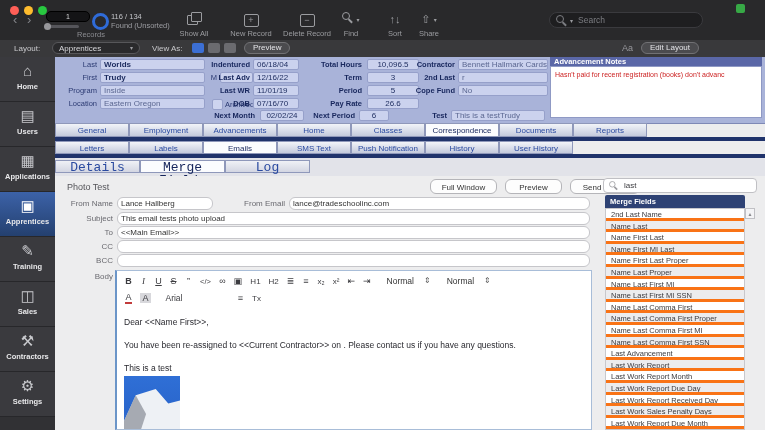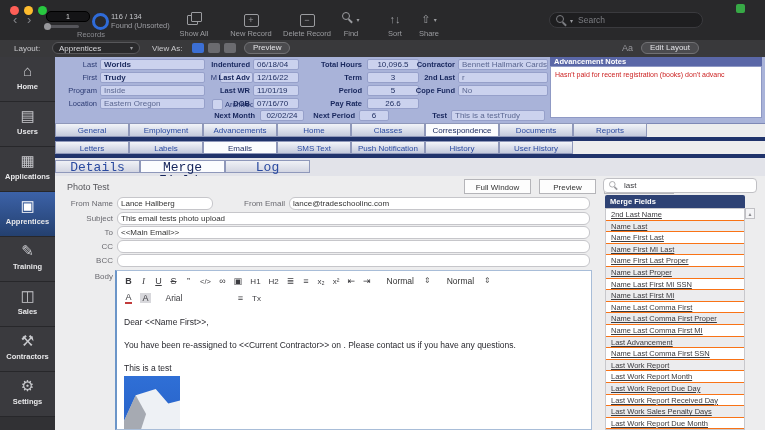--- a/index.html
+++ b/index.html
@@ -76,22 +76,22 @@
   .navystrip{position:absolute;left:0;width:710px;height:4px;background:#20336b;}
   .ns1{top:80px;} .ns2{top:97px;}
   .tabrow.r2{top:84px;} .tabrow.r2 .tab{width:74px;height:13px;line-height:13px;}
   .row3band{position:absolute;left:0;top:101px;width:710px;height:18px;background:#e2e3e9;border-bottom:1px solid #d2d3d9;}
   .tabrow.r3{top:103px;} .tabrow.r3 .tab{width:85px;height:13px;line-height:13px;font-size:13px;
              background:linear-gradient(180deg,#f0f1f6,#d3d6e2);font-family:Liberation Mono, monospace;}
   .tabrow.r3 .tab.active{background:#fbfcfe;}
   
   .content{position:absolute;left:0;top:119px;width:710px;height:254px;background:#ededee;}
   .photo-label{position:absolute;left:12px;top:6px;font-size:9px;color:#55555a;}
-  .cbtn{position:absolute;top:3px;height:15px;background:#fdfdfd;border:1px solid #b5b5b9;border-radius:0;
-        font-size:8px;color:#333;text-align:center;line-height:13px;box-sizing:border-box;margin-left:34px;}
+  .cbtn{position:absolute;top:3px;height:15px;background:#fdfdfd;border:1px solid #b5b5b9;border-radius:6px;
+        font-size:8px;color:#333;text-align:center;line-height:13px;box-sizing:border-box;}
   .searchbox{position:absolute;display:flex;align-items:center;gap:3px;background:#fff;border:1px solid #c0c0c4;
              border-radius:4px;padding:0 4px;box-sizing:border-box;}
   .searchbox .mag{transform:scale(.8);} .searchbox .mag i.c{border-color:#9a9a9e;} .searchbox .mag i.t{background:#9a9a9e;}
   .searchbox input{flex:1;border:none;outline:none;font-size:8px;color:#3a3a3e;font-family:"Liberation Sans",sans-serif;background:transparent;}
   .clabel{position:absolute;font-size:8px;color:#6a6a70;text-align:right;line-height:13px;}
   .tinput{position:absolute;height:13px;border:1px solid #c6c6ca;background:#fff;font-size:8px;color:#333;
           padding:0 3px;box-sizing:border-box;border-radius:6px;font-family:"Liberation Sans",sans-serif;outline:none;}
   
   .editor{position:absolute;left:60px;top:94px;width:477px;height:160px;background:#fff;border:1px solid #a8bdd8;
           border-left:2px solid #6b95c8;box-sizing:border-box;overflow:hidden;}
@@ -110,22 +110,22 @@
             background:linear-gradient(180deg,#2f6fd6,#2a66cc 60%,#4a7fd4);}
   .mountain .peak{position:absolute;left:-9px;top:13px;width:74px;height:52px;background:#eef1f5;
             clip-path:polygon(0 100%,28% 12%,55% 0,72% 28%,88% 22%,100% 100%);}
   .mountain .shade{position:absolute;left:-9px;top:13px;width:74px;height:52px;background:#8d929b;opacity:.75;
             clip-path:polygon(0 100%,28% 12%,42% 48%,30% 100%);}
   
   .mheader{position:absolute;left:550px;top:19px;width:140px;height:13px;background:#2e4274;color:#fff;
            font-size:7.5px;font-weight:bold;line-height:13px;padding-left:5px;box-sizing:border-box;border-radius:2px 2px 0 0;}
   .mlist{position:absolute;left:550px;top:32px;width:140px;height:222px;background:#fff;border:1px solid #c8c8cc;
          box-sizing:border-box;overflow:hidden;}
-  .mrow{height:11.6px;line-height:11.6px;font-size:7.5px;color:#3a3a3e;padding-left:5px;border-bottom:1px solid #f97316;
-        box-sizing:border-box;white-space:nowrap;overflow:hidden;text-decoration:underline;}
+  .mrow{height:11.6px;line-height:11.6px;font-size:7.5px;color:#3a3a3e;padding-left:5px;border-bottom:3px solid #f97316;
+        box-sizing:border-box;white-space:nowrap;overflow:hidden;}
   .mrow:nth-child(even){background:#ececee;}
   .mscroll{position:absolute;left:690px;top:32px;width:10px;height:11px;border:1px solid #c0c0c4;background:#f4f4f6;
            font-size:5px;line-height:10px;text-align:center;color:#88888c;box-sizing:border-box;}
 </style>
 </head>
 <body>
 
 <div id="app">
 
   <div class="titlebar">
@@ -398,27 +398,27 @@
       <div class="mheader">Merge Fields</div>
       <div class="mscroll">▲</div>
       <div class="mlist">
 
       <div class="mrow">2nd Last Name</div>
           <div class="mrow">Name Last</div>
           <div class="mrow">Name First Last</div>
           <div class="mrow">Name First MI Last</div>
           <div class="mrow">Name First Last Proper</div>
           <div class="mrow">Name Last Proper</div>
+          <div class="mrow">Name Last First MI</div>
           <div class="mrow">Name Last First MI SSN</div>
-          <div class="mrow">Name Last First MI</div>
           <div class="mrow">Name Last Comma First</div>
           <div class="mrow">Name Last Comma First Proper</div>
           <div class="mrow">Name Last Comma First MI</div>
+          <div class="mrow">Name Last Comma First SSN</div>
           <div class="mrow">Last Advancement</div>
-          <div class="mrow">Name Last Comma First SSN</div>
           <div class="mrow">Last Work Report</div>
           <div class="mrow">Last Work Report Month</div>
           <div class="mrow">Last Work Report Due Day</div>
           <div class="mrow">Last Work Report Received Day</div>
           <div class="mrow">Last Work Sales Penalty Days</div>
           <div class="mrow">Last Work Report Due Month</div>
         </div>
     </div>
   </div>
 </div>

